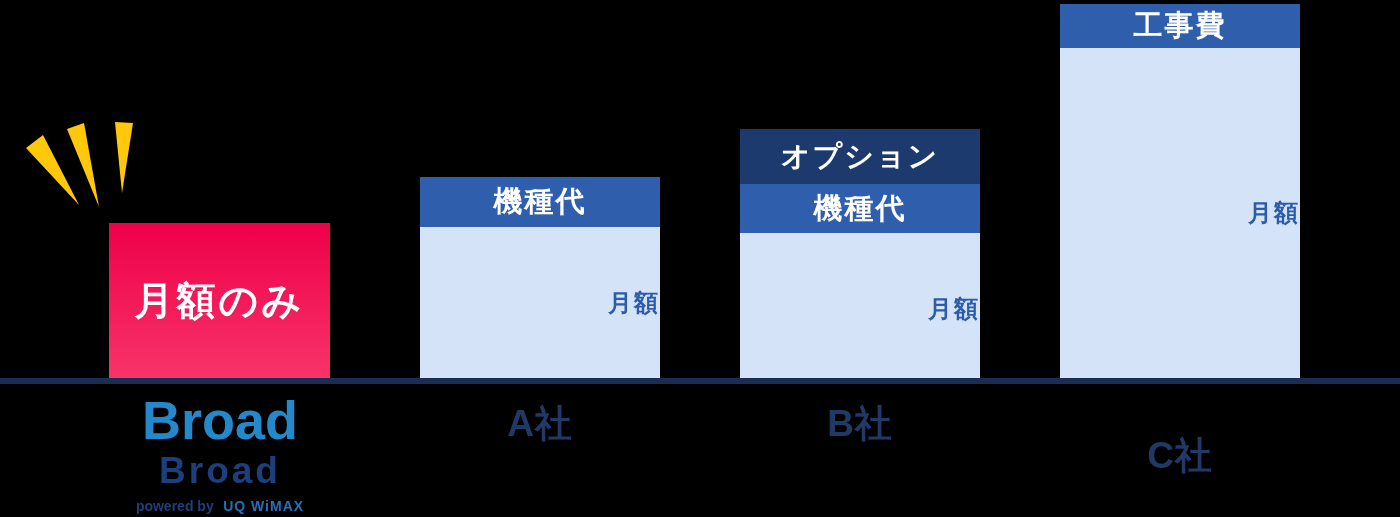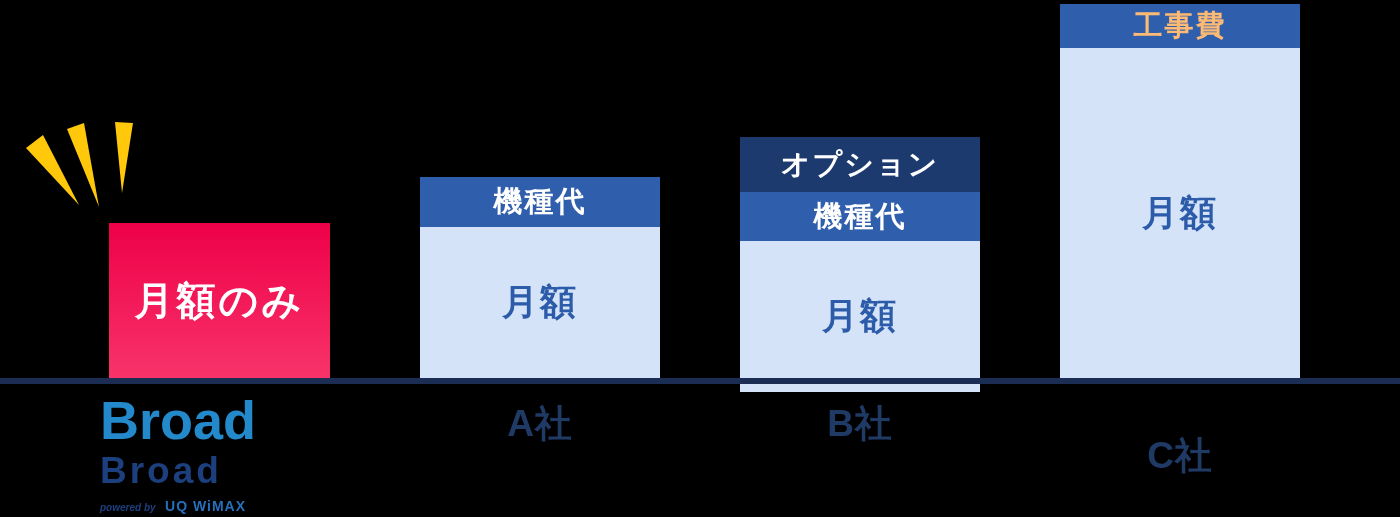--- a/index.html
+++ b/index.html
@@ -5,31 +5,31 @@
   html,body{margin:0;padding:0;background:#000;}
   .stage{
     position:relative;width:1400px;height:517px;background:#000;overflow:hidden;
     font-family:"Liberation Sans","DejaVu Sans",sans-serif;
   }
   .sparkle{position:absolute;left:15px;top:103px;width:140px;height:112px;}
   .bar{position:absolute;display:flex;flex-direction:column;}
   .seg{display:flex;align-items:center;justify-content:center;font-weight:bold;box-sizing:border-box;}
   .seg-hero{font-size:39px;letter-spacing:3px;}
   .seg-band{font-size:29px;letter-spacing:2px;}
-  .seg-body{font-size:36px;letter-spacing:2px;}
+  .seg-body{font-size:24px;letter-spacing:2px;justify-content:flex-end;}
   .axis{position:absolute;left:0;top:378px;width:1400px;height:6px;}
   .company{
     position:absolute;top:401px;width:240px;text-align:center;
     font-size:37px;font-weight:bold;line-height:46px;letter-spacing:1px;
   }
-  .logo{position:absolute;left:100px;top:393px;width:240px;text-align:left;line-height:1;}
+  .logo{position:absolute;left:100px;top:393px;width:240px;text-align:center;line-height:1;}
   .logo .broad{font-size:54px;font-weight:bold;letter-spacing:0px;}
   .logo .wimax{font-size:37px;font-weight:bold;letter-spacing:3px;margin-top:5px;}
   .logo .powered{margin-top:9px;font-weight:bold;}
-  .logo .pby{font-size:10px;font-style:italic;}
+  .logo .pby{font-size:14px;}
   .logo .uq{font-size:14px;margin-left:5px;letter-spacing:1px;}
 </style>
 </head>
 <body>
 
 <div class="stage" style="background: rgb(0, 0, 0);">
 
   <svg class="sparkle" viewBox="0 0 140 112" xmlns="http://www.w3.org/2000/svg">
     <polygon points="11,45 28,32 64,102" fill="#FFC80A"></polygon>
     <polygon points="52,26 69,20 84,104" fill="#FFC80A"></polygon>
@@ -43,33 +43,33 @@
         </div>
       </div>
       <div class="bar" style="left: 420px; width: 240px; top: 177px; height: 201px;">
         <div class="seg seg-band" style="height: 50px; background: rgb(47, 95, 172); color: rgb(255, 255, 255);">
           <span>機種代</span>
         </div>
         <div class="seg seg-body" style="height: 151px; background: rgb(212, 227, 248); color: rgb(44, 92, 169);">
           <span>月額</span>
         </div>
       </div>
-      <div class="bar" style="left: 740px; width: 240px; top: 137px; height: 329px;">
+      <div class="bar" style="left: 740px; width: 240px; top: 129px; height: 329px;">
         <div class="seg seg-band" style="height: 55px; background: rgb(28, 58, 110); color: rgb(255, 255, 255);">
           <span>オプション</span>
         </div>
         <div class="seg seg-band" style="height: 49px; background: rgb(47, 95, 172); color: rgb(255, 255, 255);">
           <span>機種代</span>
         </div>
         <div class="seg seg-body" style="height: 151px; background: rgb(212, 227, 248); color: rgb(44, 92, 169);">
           <span>月額</span>
         </div>
       </div>
       <div class="bar" style="left: 1060px; width: 240px; top: 4px; height: 374px;">
-        <div class="seg seg-band" style="height: 44px; background: rgb(47, 95, 172); color: #fdba74;">
+        <div class="seg seg-band" style="height: 44px; background: rgb(47, 95, 172); color: #ffffff;">
           <span>工事費</span>
         </div>
         <div class="seg seg-body" style="height: 330px; background: rgb(212, 227, 248); color: rgb(44, 92, 169);">
           <span>月額</span>
         </div>
       </div>
     </div>
 
   <div class="axis" style="background: rgb(27, 45, 82);"></div>
 

